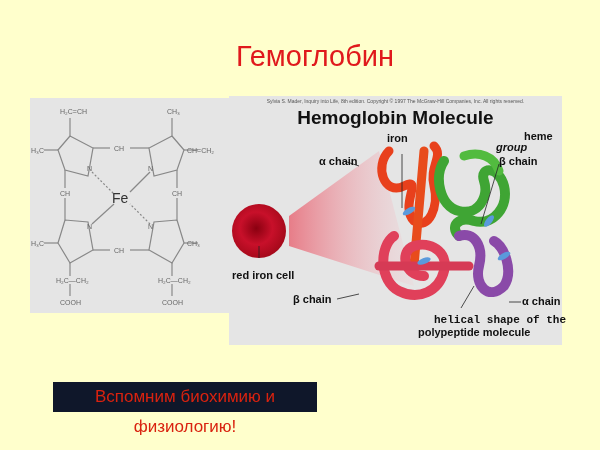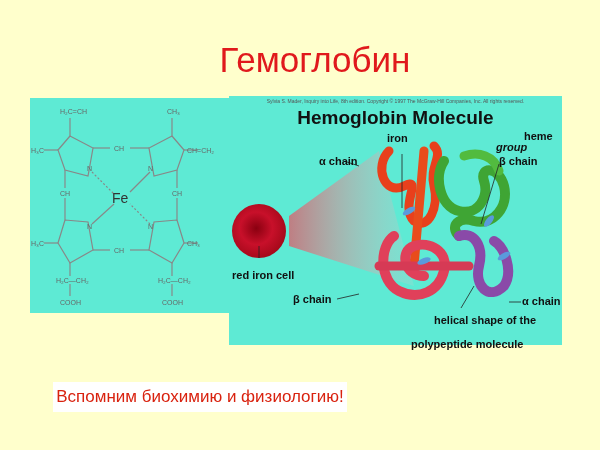--- a/index.html
+++ b/index.html
@@ -1,24 +1,24 @@
 <!DOCTYPE html>
 <html><head>
 <meta charset="utf-8">
 <style>
   html,body{margin:0;padding:0;}
   body{width:600px;height:450px;background:#ffffcc;position:relative;overflow:hidden;font-family:"Liberation Sans",sans-serif;}
-  .title{position:absolute;left:0;width:600px;top:40px;text-align:center;color:#e0191c;font-size:35px;padding-left:30px;box-sizing:border-box;}
-  .panel{position:absolute;background:#5eead4;}
+  .title{position:absolute;left:0;width:600px;top:40px;text-align:center;color:#e0191c;font-size:29px;padding-left:30px;box-sizing:border-box;}
+  .panel{position:absolute;background:#e5e5e5;}
   #left-panel{left:30px;top:98px;width:228px;height:215px;}
   #right-panel{left:229px;top:96px;width:333px;height:249px;}
   .copy{position:absolute;left:0;top:2px;width:333px;text-align:center;font-size:5px;color:#555;}
   .mtitle{position:absolute;left:0;top:11px;width:333px;text-align:center;font-size:19px;font-weight:bold;color:#111;}
   .lbl{position:absolute;font-size:11px;font-weight:bold;color:#111;line-height:11px;white-space:nowrap;}
-  .banner{position:absolute;left:53px;top:382px;width:294px;height:30px;background:#ffffff;color:#d9220f;font-size:17px;line-height:30px;text-align:center;}
+  .banner{position:absolute;left:53px;top:382px;width:264px;height:30px;background:#0f172a;color:#d9220f;font-size:17px;line-height:30px;text-align:center;}
   svg text{font-family:"Liberation Sans",sans-serif;}
 </style>
 </head>
 <body>
 
 <div class="title">Гемоглобин</div>
 
 <div id="left-panel" class="panel">
   <svg width="192" height="215" viewBox="0 0 192 215">
     <g stroke="#888" stroke-width="1.2" fill="none">
@@ -121,17 +121,17 @@
     </g>
   </svg>
   <div class="lbl" style="left:158px;top:37px;text-align:right;">iron</div>
   <div class="lbl" style="left:90px;top:60px;">α chain</div>
   <div class="lbl" style="left:271px;top:35px;padding-left:24px;">heme</div>
   <div class="lbl" style="left:267px;top:46px;font-style:italic;">group</div>
   <div class="lbl" style="left:270px;top:60px;">β chain</div>
   <div class="lbl" style="left:3px;top:174px;">red iron cell</div>
   <div class="lbl" style="left:64px;top:198px;">β chain</div>
   <div class="lbl" style="left:293px;top:200px;">α chain</div>
-  <div class="lbl" style="left:205px;top:219px;">helical shape of the</div>
-  <div class="lbl" style="left:182px;top:231px;margin-top:12px;">polypeptide molecule</div>
+  <div class="lbl" style="left:205px;top:219px;font-family:Liberation Mono, monospace;">helical shape of the</div>
+  <div class="lbl" style="left:189px;top:231px;">polypeptide molecule</div>
 </div>
 
 <div class="banner">Вспомним биохимию и физиологию!</div>
 
 </body></html>

